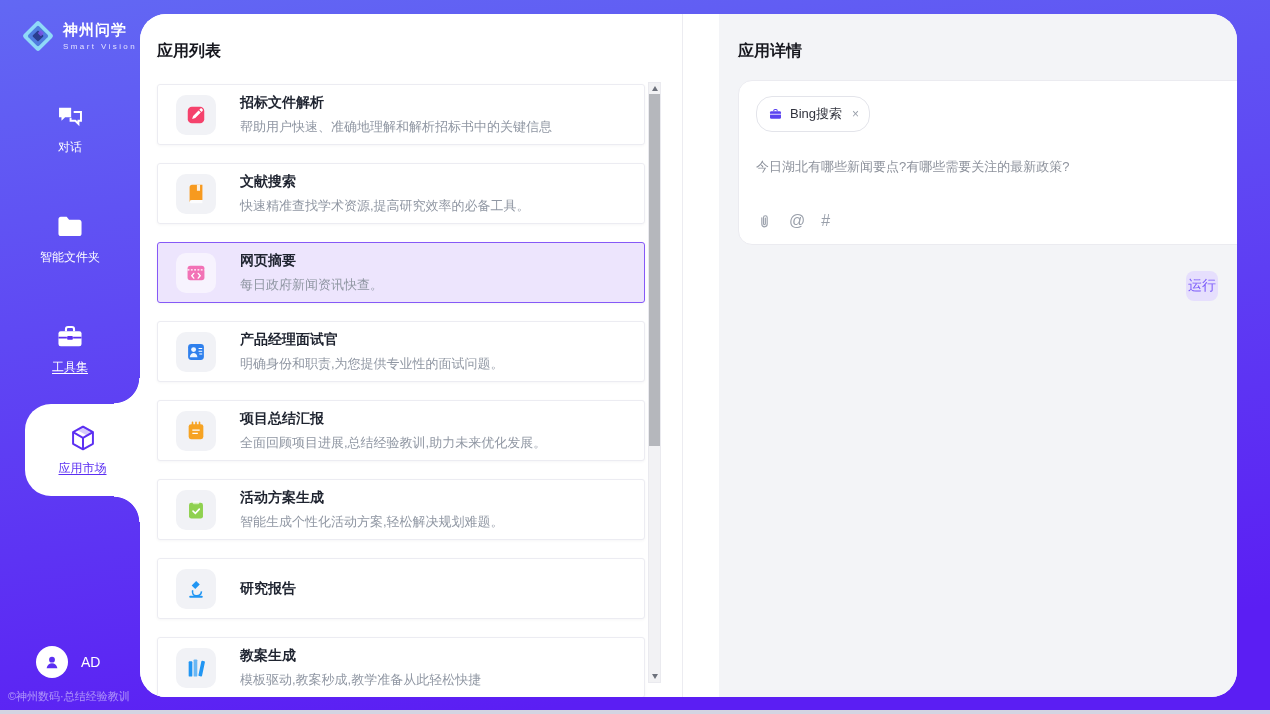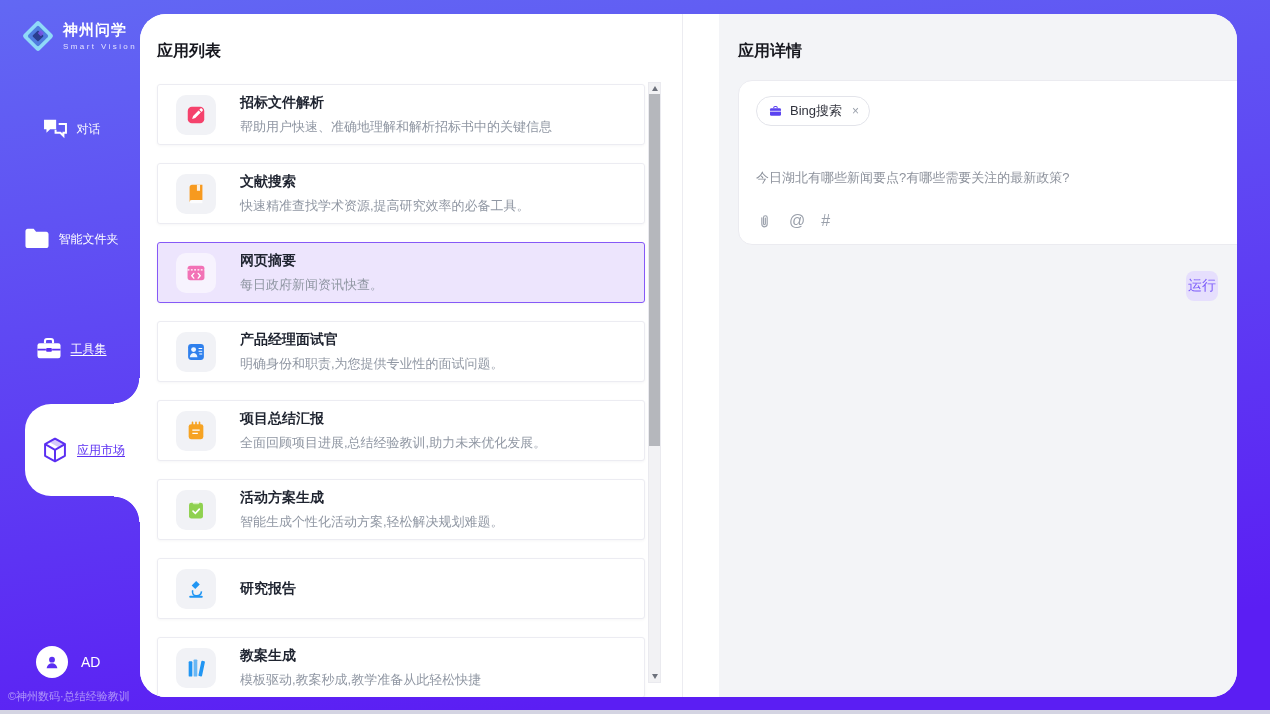--- a/index.html
+++ b/index.html
@@ -12,21 +12,21 @@
   .bottom-strip { position:absolute; left:0; right:0; bottom:0; height:4px; background:#d4d4e2; z-index:50; }
 
   
   .sidebar { position:absolute; left:0; top:0; width:140px; height:714px; z-index:10; }
   .logo-row { display:flex; align-items:center; gap:7px; padding:18px 0 0 20px; }
   .logo-mark { width:36px; height:36px; flex:0 0 auto; }
   .logo-texts { display:flex; flex-direction:column; }
   .logo-title { color:#fff; font-size:15px; font-weight:bold; letter-spacing:1px; }
   .logo-sub { color:#e4e2ff; font-size:8px; letter-spacing:2.4px; margin-top:2px; }
   .nav { display:flex; flex-direction:column; margin-top:52px; }
-  .nav-item { height:46px; margin-bottom:64px; display:flex; flex-direction:row; align-items:center; justify-content:center; gap:7px; cursor:pointer; }
+  .nav-item { height:46px; margin-bottom:64px; display:flex; flex-direction:column; align-items:center; justify-content:center; gap:7px; cursor:pointer; }
   .nav-icon { width:30px; height:30px; display:flex; }
   .nav-icon svg { width:100%; height:100%; }
   .nav-label { color:#fff; font-size:12px; }
   .nav-label.underlined { text-decoration:underline; text-underline-offset:2px; }
   .nav-item.active { position:relative; background:#fff; margin-left:25px; margin-top:-32px; margin-bottom:45px; height:92px; border-radius:26px 0 0 26px; }
   .nav-item.active .nav-label { color:#5b2ff2; }
   .nav-item.active::before, .nav-item.active::after { content:""; position:absolute; right:0; width:26px; height:26px; }
   .nav-item.active::before { top:-26px; background:radial-gradient(circle 26px at 0 0, rgba(255,255,255,0) 0 24.8px, #fff 25.6px); }
   .nav-item.active::after { bottom:-26px; background:radial-gradient(circle 26px at 0 100%, rgba(255,255,255,0) 0 24.8px, #fff 25.6px); }
   .user-row { position:absolute; left:36px; bottom:36px; display:flex; align-items:center; gap:13px; }
@@ -55,25 +55,25 @@
   .sb-thumb { position:absolute; left:0; right:0; top:11px; height:352px; background:#b5b7bc; }
   .sb-arrow { position:absolute; left:0; right:0; height:11px; display:flex; align-items:center; justify-content:center; cursor:pointer; }
   .sb-arrow.up { top:0; } .sb-arrow.down { bottom:0; }
   .tri-up { width:0; height:0; border-left:3.5px solid transparent; border-right:3.5px solid transparent; border-bottom:5px solid #6e727c; }
   .tri-down { width:0; height:0; border-left:3.5px solid transparent; border-right:3.5px solid transparent; border-top:5px solid #6e727c; }
 
   
   .right-pane { flex:1; background:#f3f4f7; position:relative; }
   .right-pane .pane-title { position:absolute; left:19px; top:27px; }
   .detail-card { position:absolute; left:19px; top:66px; width:520px; height:165px; background:#fff; border:1px solid #ebebf0; border-radius:14px; padding:15px 17px; }
-  .tool-tag { display:inline-flex; align-items:center; gap:7px; height:30px; padding:0 10px 0 11px; border:1px solid #e3e4ea; border-radius:16px; background:#fff; }
+  .tool-tag { display:inline-flex; align-items:center; gap:7px; height:36px; padding:0 10px 0 11px; border:1px solid #e3e4ea; border-radius:16px; background:#fff; }
   .tool-tag svg { width:15px; height:15px; }
   .tool-tag-label { font-size:13px; color:#30323c; }
   .tool-tag-close { font-size:12px; color:#9aa0ab; margin-left:3px; cursor:pointer; }
-  .prompt-text { margin-top:43px; font-size:13px; color:#8d929c; line-height:18px; cursor:text; }
+  .prompt-text { margin-top:26px; font-size:13px; color:#8d929c; line-height:18px; cursor:text; }
   .input-icons { position:absolute; left:17px; bottom:14px; display:flex; align-items:center; gap:16px; }
   .input-icons .glyph { font-size:16px; color:#9aa0ab; cursor:pointer; }
   .input-icons svg { width:17px; height:17px; cursor:pointer; }
   .run-btn { position:absolute; right:19px; top:257px; width:32px; height:30px; border:none; border-radius:8px; background:#e6dffd; color:#7b5bfa; font-size:14px; font-family:inherit; cursor:pointer; }
 </style>
 </head>
 <body>
 
 <div class="sidebar">
   <div class="logo-row">

